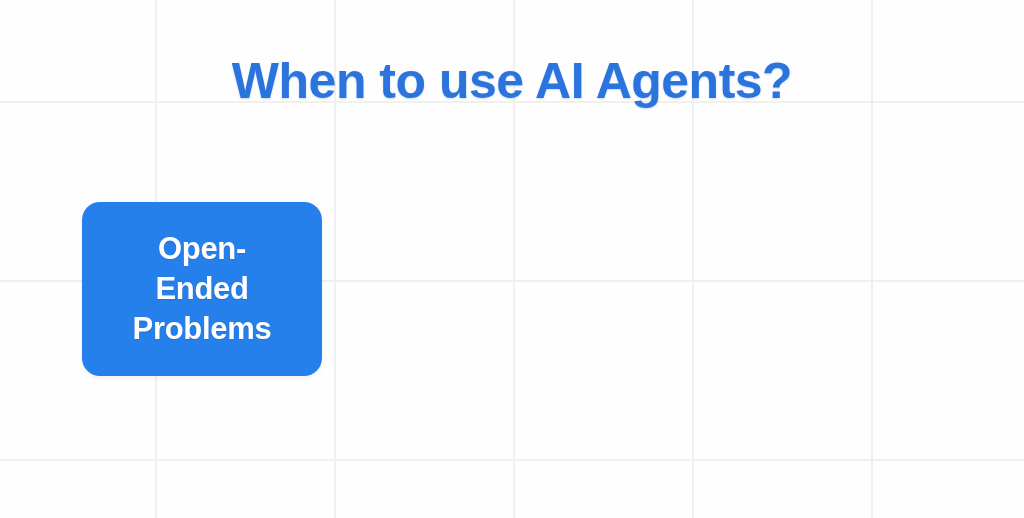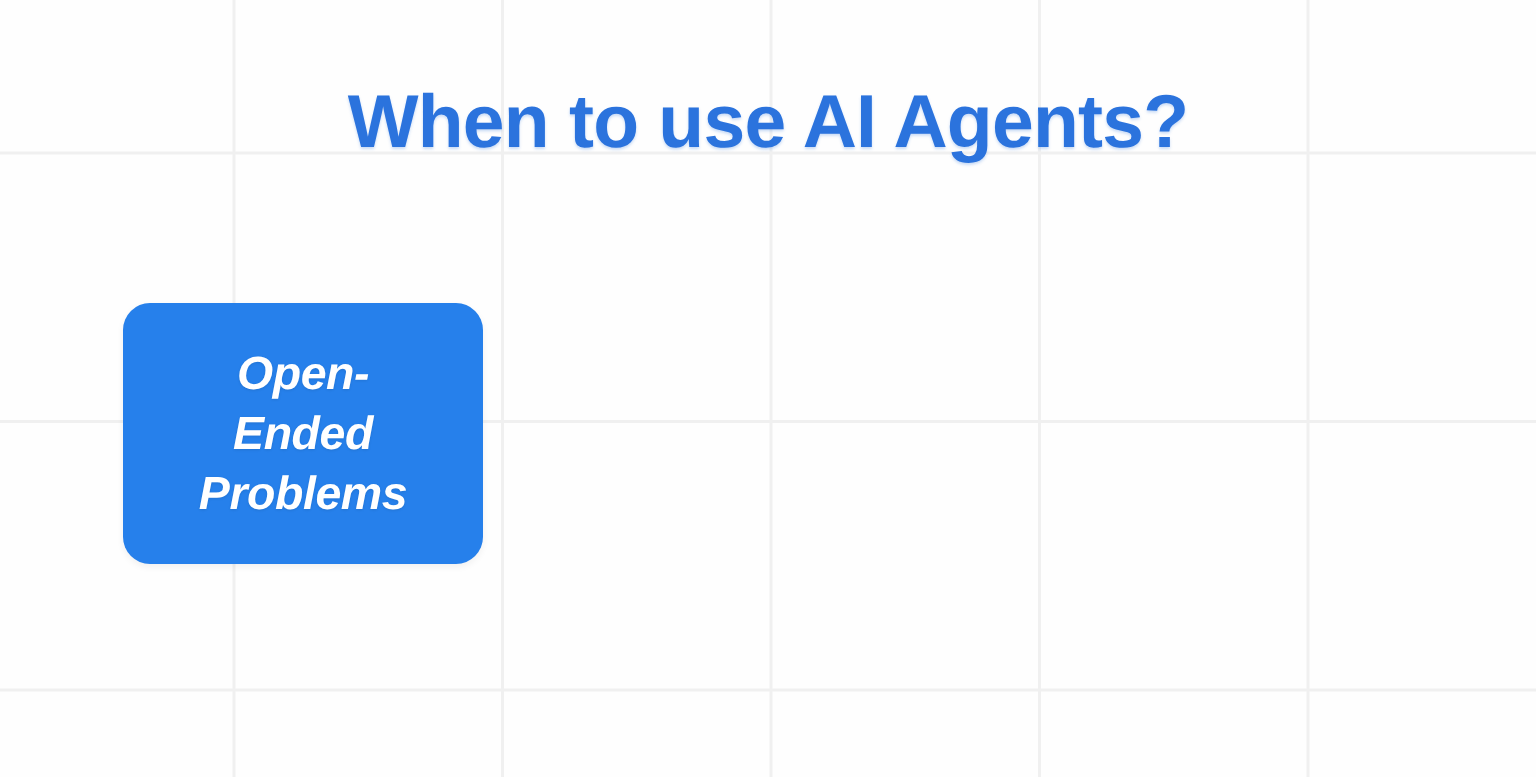--- a/index.html
+++ b/index.html
@@ -74,21 +74,21 @@
   .card-label {
     color: #ffffff;
     font-weight: 800;
     font-size: 31px;
     line-height: 40px;
     text-align: center;
     letter-spacing: -0.3px;
     text-shadow: 0 1px 2px rgba(0,0,0,0.10);
   }
 
-  #card-0 { left: 82px;  width: 240px; font-style: italic; }
+  #card-0 { left: 82px;  width: 240px; }
   #card-1 { left: 422px; width: 240px; }
   #card-2 { left: 737px; width: 240px; }
 
   #card-0 .card-label { max-width: 150px; }
   #card-1 .card-label { max-width: 200px; }
   #card-2 .card-label { max-width: 235px; font-size: 30px; }
 </style>
 </head>
 <body>
 

